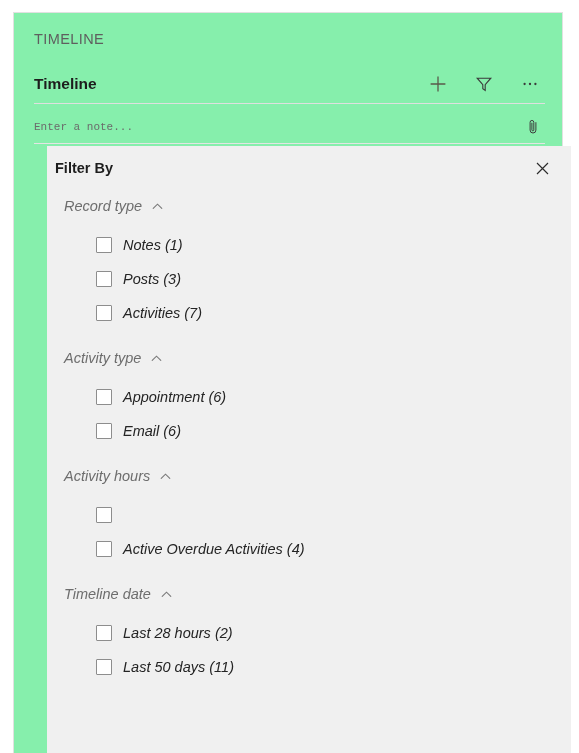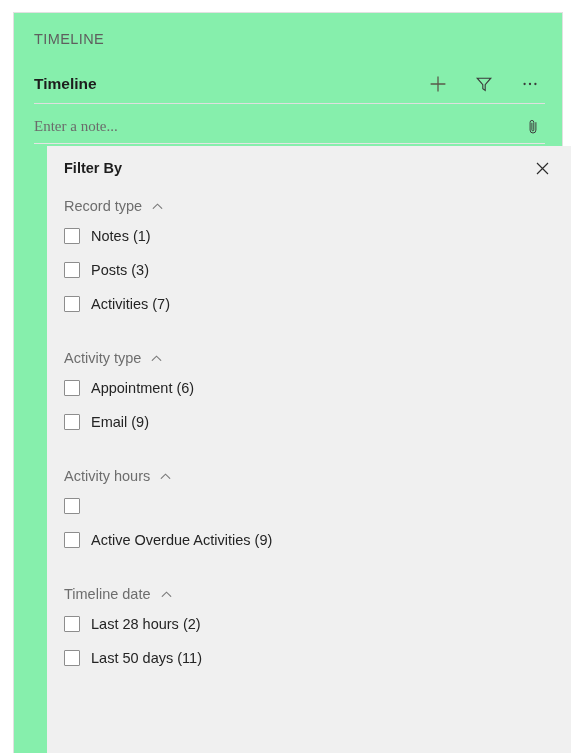--- a/index.html
+++ b/index.html
@@ -102,22 +102,22 @@
     display: flex;
     align-items: center;
     justify-content: space-between;
     border-bottom: 1px solid #e4e4e4;
     box-sizing: border-box;
   }
   .note-input {
     border: 0;
     outline: 0;
     background: transparent;
-    font-family: Liberation Serif, serif;
-    font-size: 15px;
+    font-family: Liberation Mono, monospace;
+    font-size: 11px;
     color: #2b2b2b;
     width: 440px;
     padding: 0;
   }
   .note-input::placeholder {
     color: #6b6b6b;
     opacity: 1;
   }
   .clip-btn {
     width: 24px;
@@ -139,21 +139,21 @@
     background: #f0f0f0;
     box-sizing: border-box;
     overflow: hidden;
   }
 
   .filter-head {
     position: relative;
     height: 44px;
     display: flex;
     align-items: center;
-    padding: 0 16px 0 17px;
+    padding: 0 16px 0 8px;
   }
   .filter-head-title {
     font-size: 14.5px;
     font-weight: 700;
     color: #1d1d1d;
   }
   .filter-close {
     position: absolute;
     right: 16px;
     top: 9px;
@@ -163,21 +163,21 @@
     align-items: center;
     justify-content: center;
     cursor: pointer;
     color: #2c2c2c;
   }
 
   .filter-body {
     padding: 0 17px;
   }
 
-  .filter-group { margin-top: 16px; }
+  .filter-group { margin-top: 16px; font-style: italic; }
   .filter-group.first { margin-top: 4px; }
 
   .group-header {
     display: flex;
     align-items: center;
     gap: 9px;
     height: 24px;
     cursor: pointer;
     margin-bottom: 10px;
   }
@@ -187,23 +187,24 @@
     font-weight: 400;
   }
   .group-chevron {
     display: flex;
     align-items: center;
     color: #7a7a7a;
   }
 
   .opt-row {
     display: flex;
-    align-items: flex-start;
+    align-items: center;
     height: 34px;
     cursor: pointer;
+    margin-left: 32px;
   }
   .cbox {
     width: 16px;
     height: 16px;
     border: 1px solid #8d8d8d;
     background: #ffffff;
     box-sizing: border-box;
     flex: 0 0 auto;
     margin-right: 11px;
     border-radius: 1px;
@@ -306,39 +307,39 @@
                 <path d="M2.2 8.4 L6.5 4.2 L10.8 8.4" stroke="#7a7a7a" stroke-width="1.1" fill="none" stroke-linecap="round"></path>
               </svg>
             </span>
           </div>
           <div class="opt-row">
             <span class="cbox"></span>
             <span class="opt-label">Appointment (6)</span>
           </div>
           <div class="opt-row">
             <span class="cbox"></span>
-            <span class="opt-label">Email (9)</span>
+            <span class="opt-label">Email (6)</span>
           </div>
         </div>
 
         <div class="filter-group">
           <div class="group-header">
             <span class="group-title">Activity hours</span>
             <span class="group-chevron">
               <svg width="13" height="13" viewBox="0 0 13 13" aria-hidden="true">
                 <path d="M2.2 8.4 L6.5 4.2 L10.8 8.4" stroke="#7a7a7a" stroke-width="1.1" fill="none" stroke-linecap="round"></path>
               </svg>
             </span>
           </div>
           <div class="opt-row">
             <span class="cbox"></span>
           </div>
           <div class="opt-row">
             <span class="cbox"></span>
-            <span class="opt-label">Active Overdue Activities (9)</span>
+            <span class="opt-label">Active Overdue Activities (4)</span>
           </div>
         </div>
 
         <div class="filter-group">
           <div class="group-header">
             <span class="group-title">Timeline date</span>
             <span class="group-chevron">
               <svg width="13" height="13" viewBox="0 0 13 13" aria-hidden="true">
                 <path d="M2.2 8.4 L6.5 4.2 L10.8 8.4" stroke="#7a7a7a" stroke-width="1.1" fill="none" stroke-linecap="round"></path>
               </svg>

